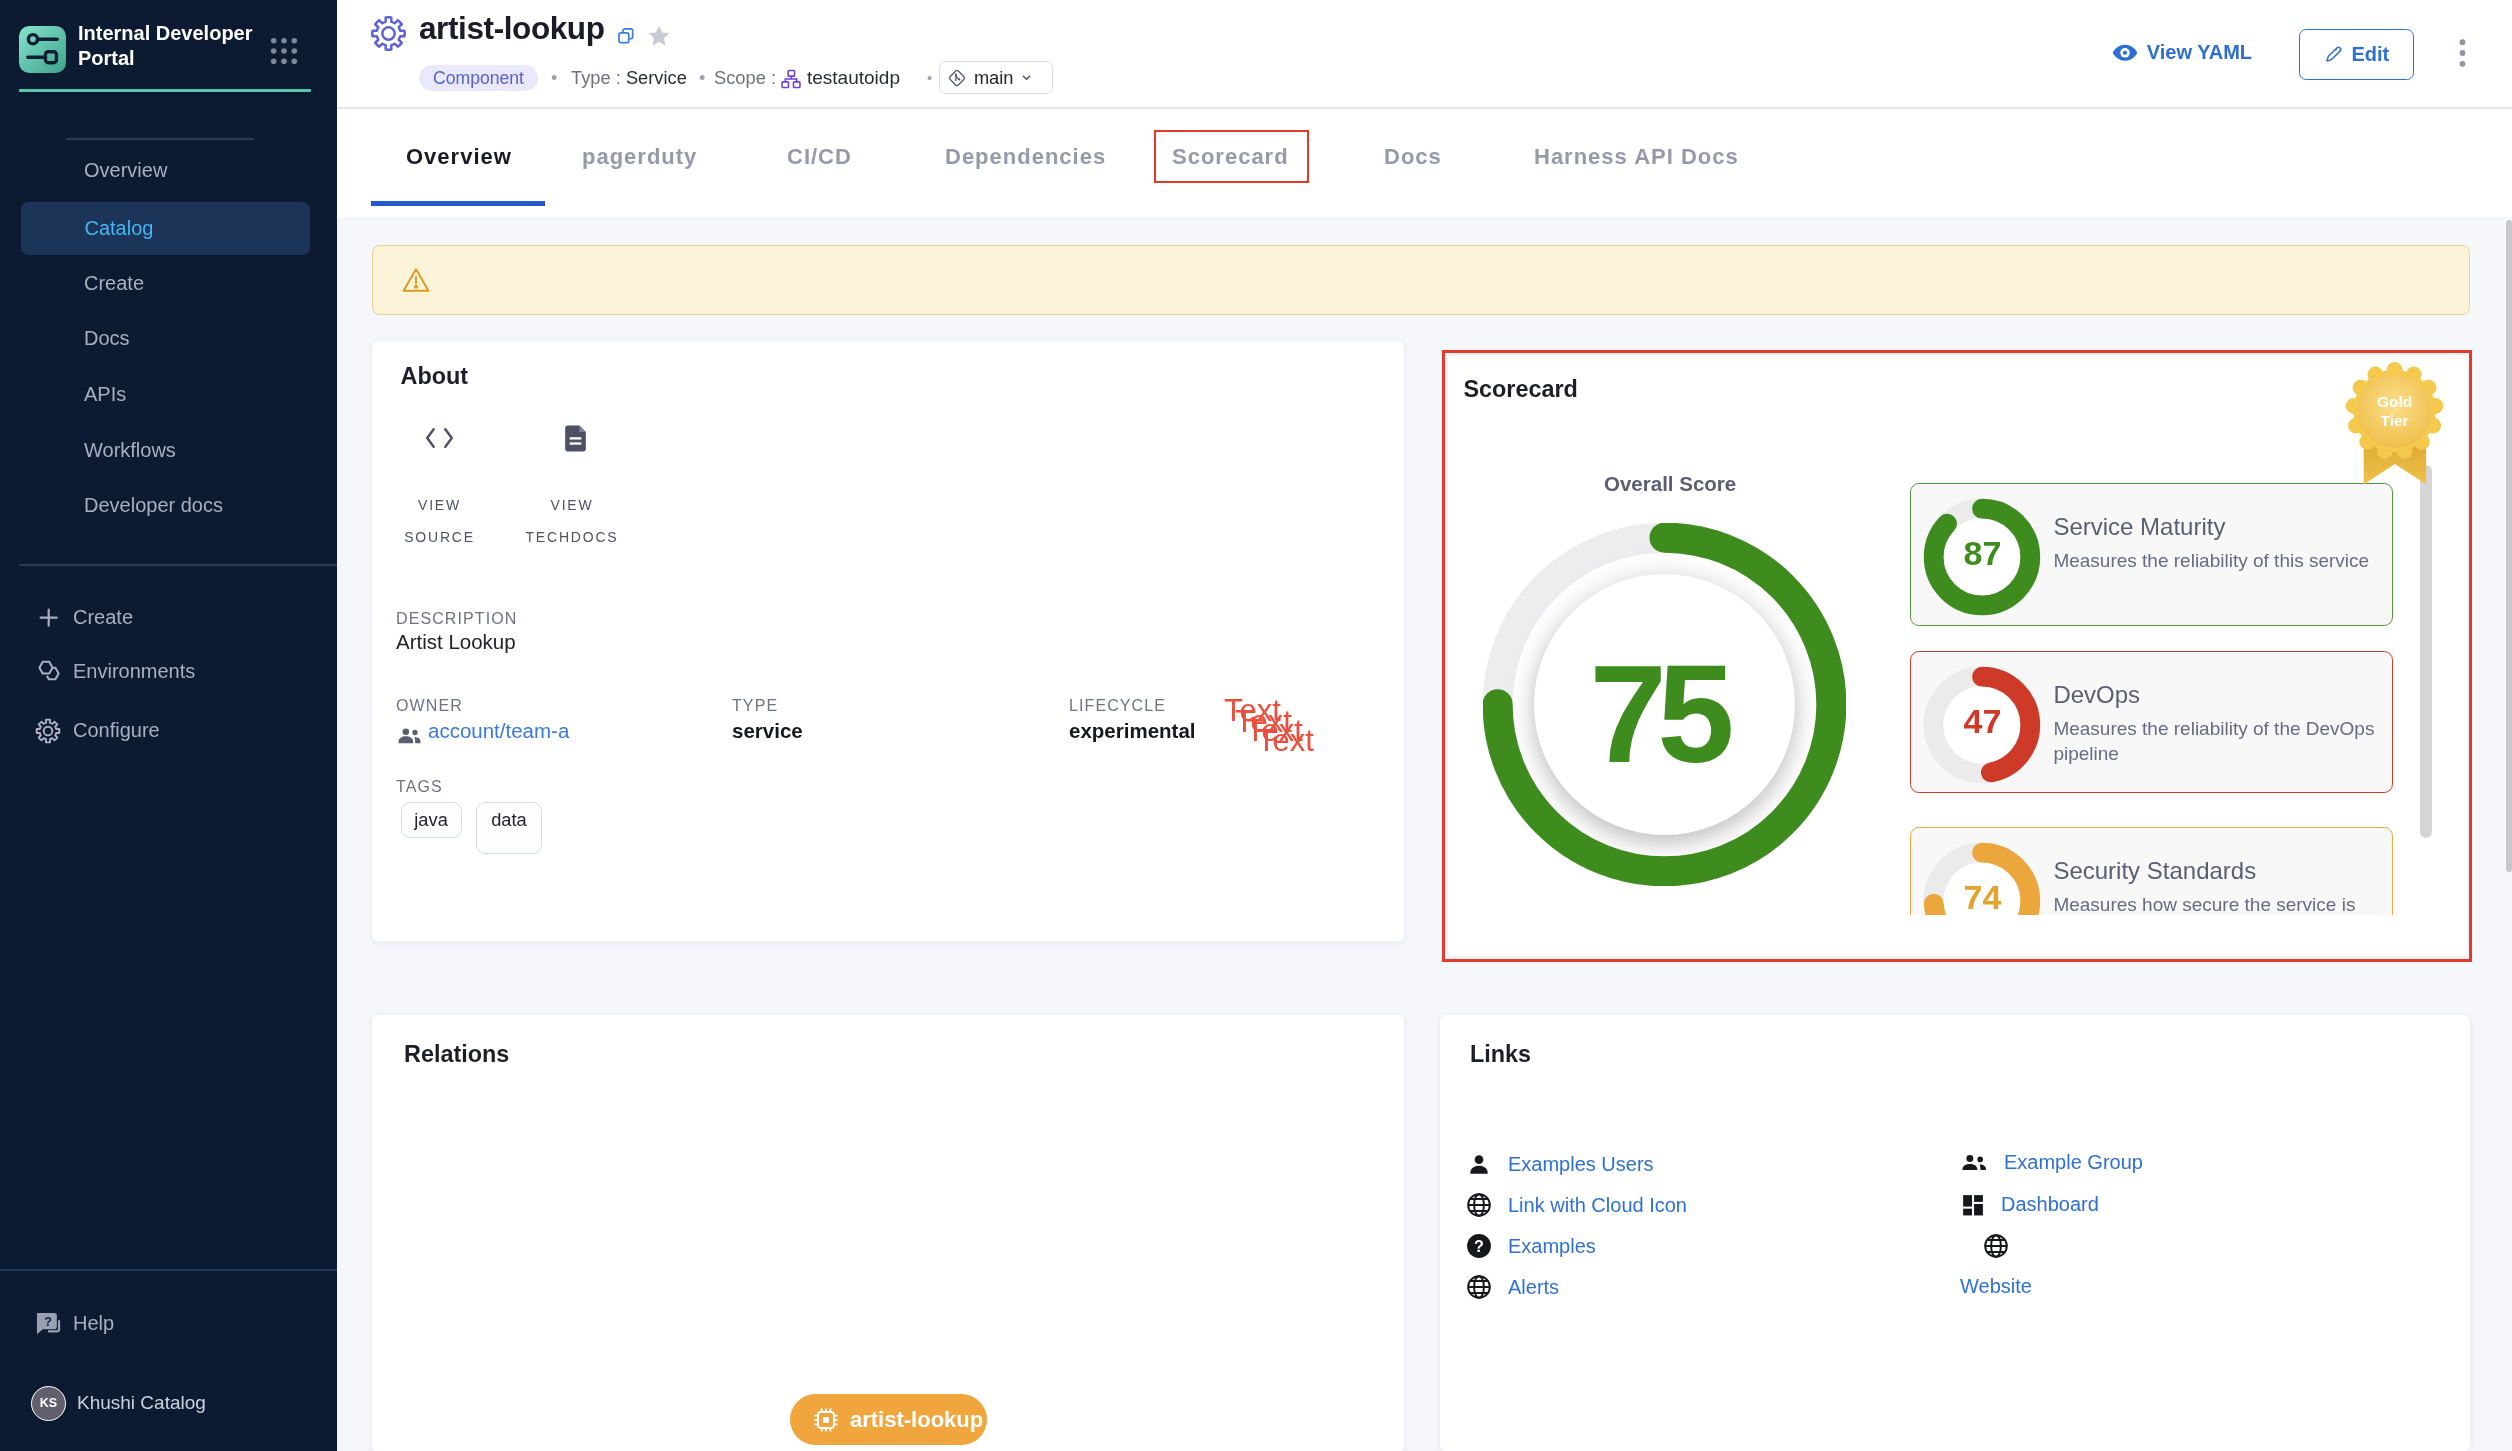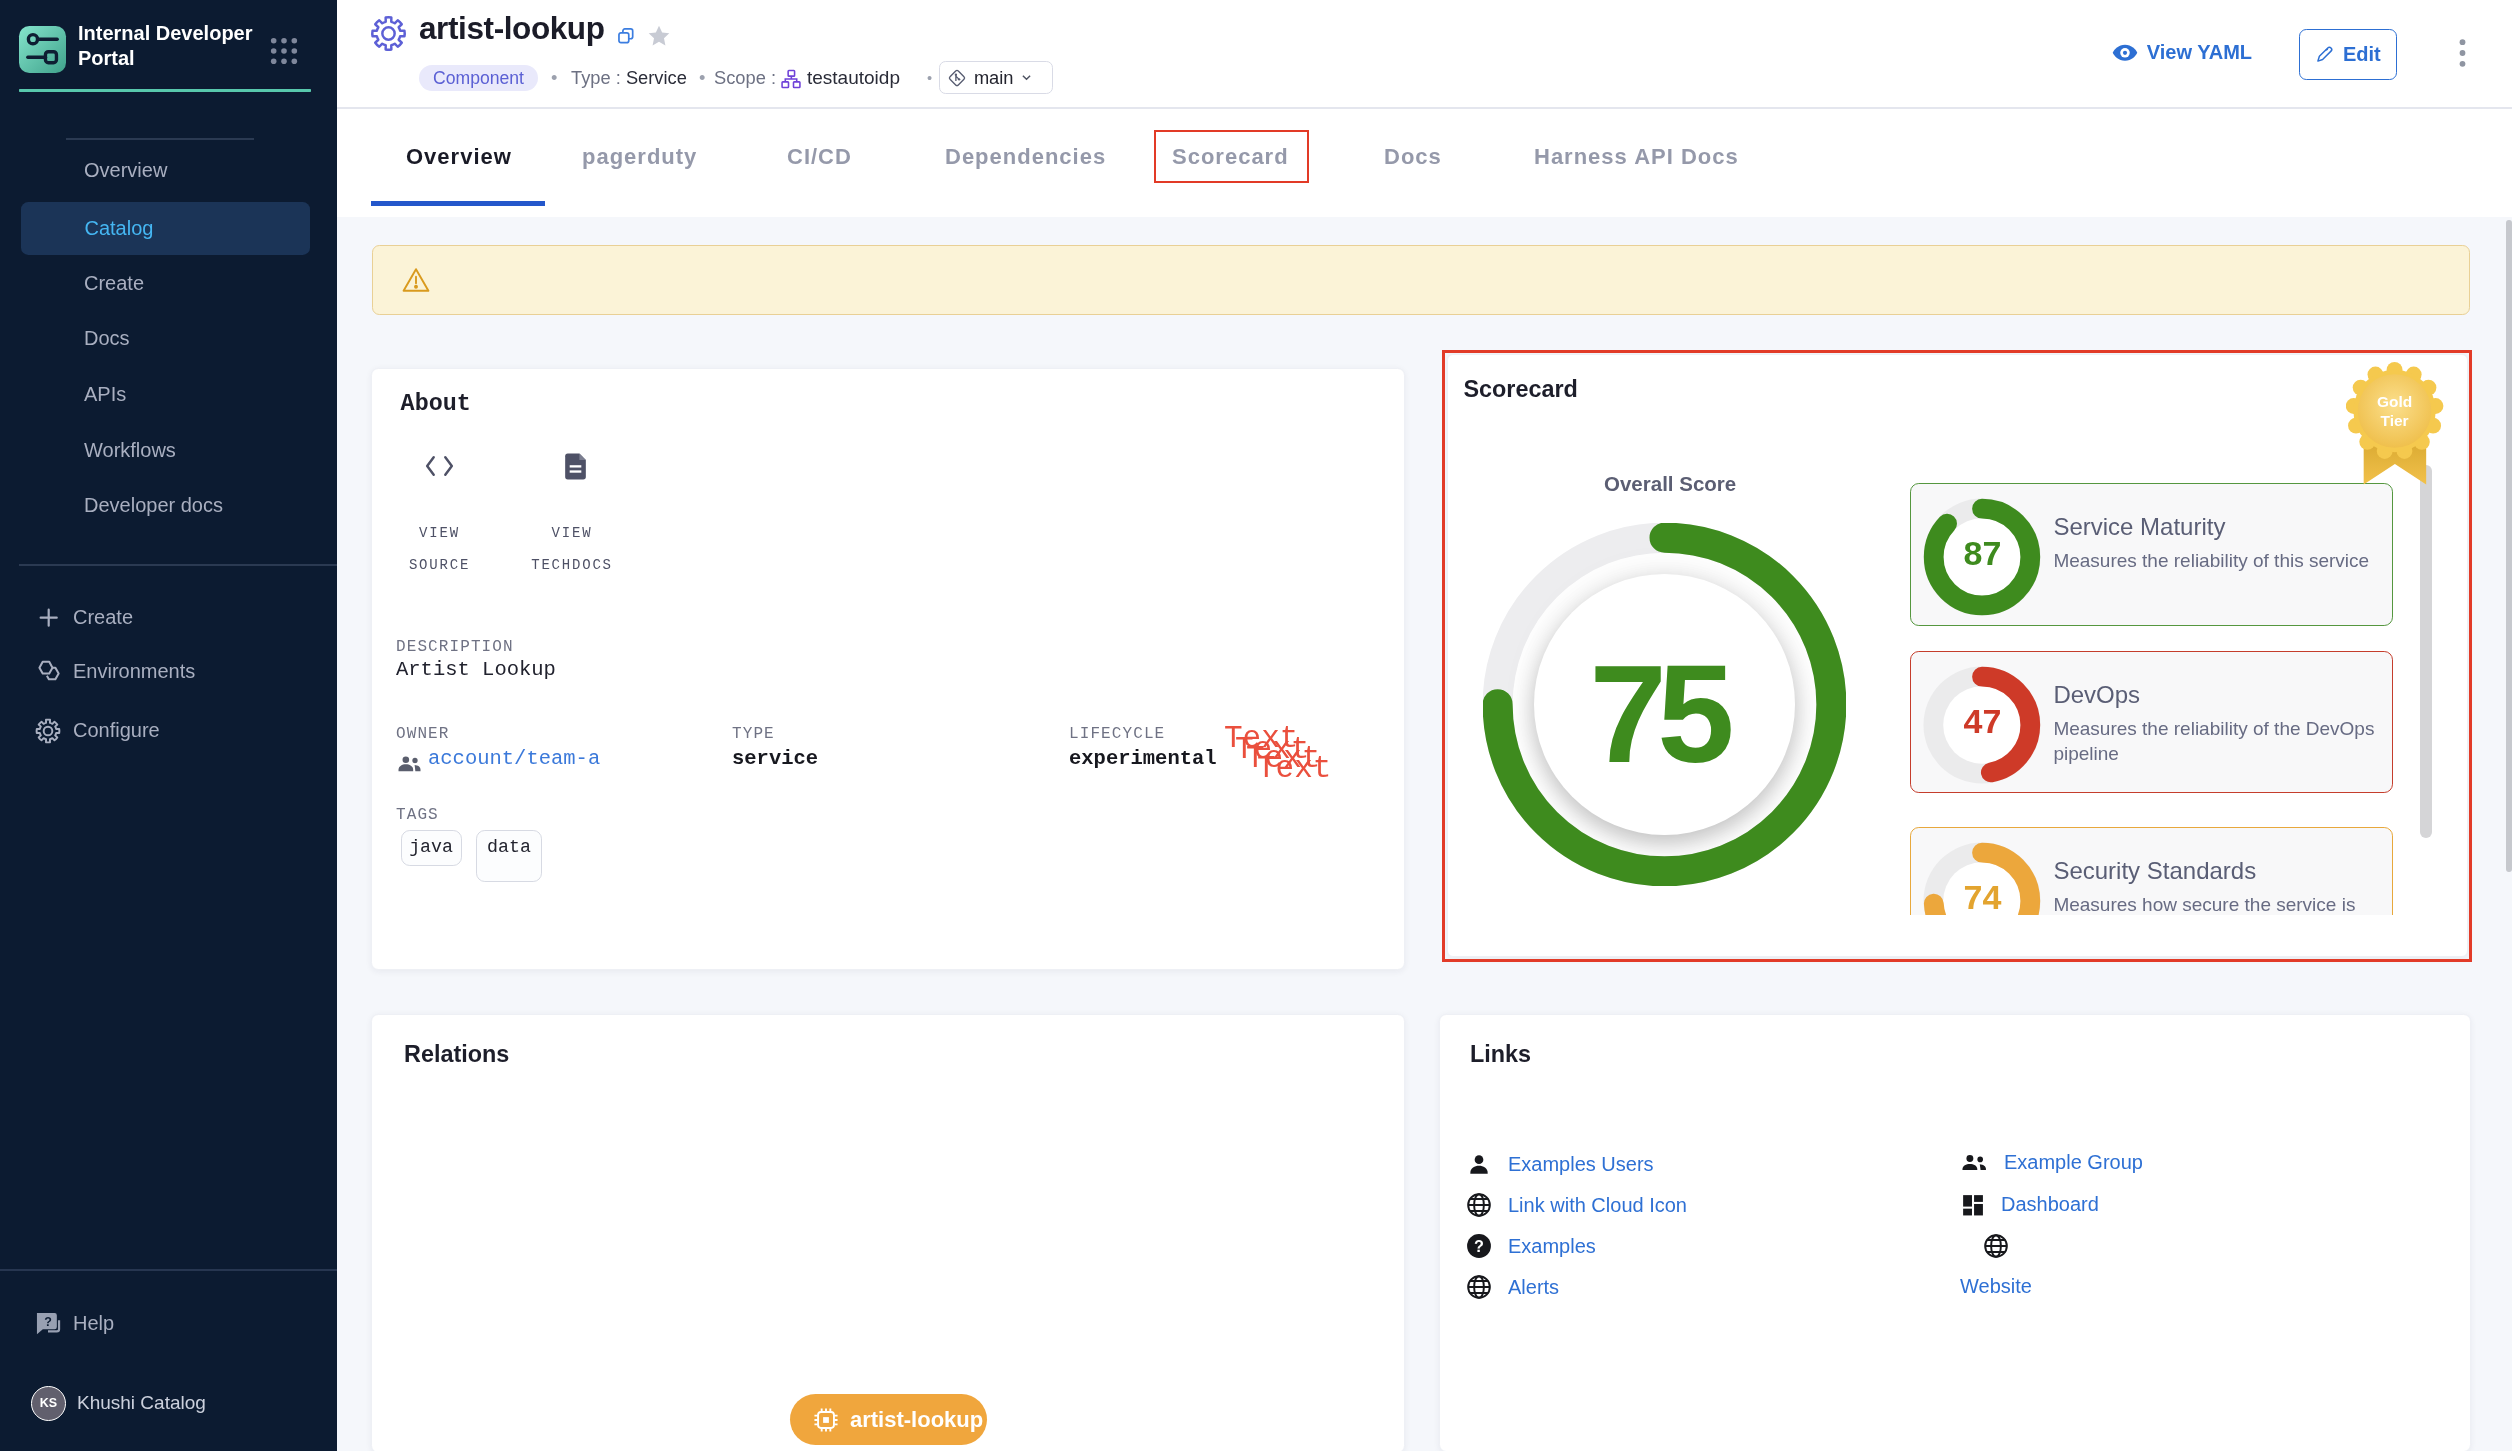--- a/index.html
+++ b/index.html
@@ -14,21 +14,21 @@
 .sdiv{position:absolute;background:#2b3a52;height:1.5px;}
 #sb .lowitem{position:absolute;left:73px;height:23.4px;line-height:23.4px;font-size:20px;color:#a9afc0;}
 
 #hd{position:absolute;left:337px;top:0;width:2175px;height:217px;background:#fff;}
 #title{position:absolute;left:419px;top:10.3px;font-size:31.5px;font-weight:bold;color:#1b1c28;letter-spacing:-0.4px;}
 .chip{position:absolute;left:419px;top:65px;height:26px;line-height:26px;border-radius:13px;background:#e9e9fb;color:#5b60d4;font-size:17.6px;padding:0 14px;}
 .meta{position:absolute;top:65px;height:26px;line-height:26px;font-size:18.3px;color:#6d7183;}
 .mainchip{position:absolute;left:939px;top:61px;width:114px;height:33px;border-radius:6.6px;border:1.5px solid #d9dbe6;display:flex;align-items:center;padding:0 7.3px;gap:6.6px;}
 .tab{position:absolute;top:144px;font-size:22px;font-weight:bold;color:#9599aa;letter-spacing:1px;}
 #vy{position:absolute;left:2112px;top:41px;display:flex;align-items:center;gap:8.8px;font-size:20px;font-weight:bold;color:#2d6fd3;}
-#editbtn{position:absolute;left:2299px;top:29px;width:98px;height:51px;border-radius:7.3px;border:1.5px solid #2d6fd3;display:flex;align-items:center;justify-content:center;gap:8.8px;font-size:20px;font-weight:bold;color:#2d6fd3;background:#fff;}
+#editbtn{position:absolute;left:2299px;top:29px;width:115px;height:51px;border-radius:7.3px;border:1.5px solid #2d6fd3;display:flex;align-items:center;justify-content:center;gap:8.8px;font-size:20px;font-weight:bold;color:#2d6fd3;background:#fff;}
 
 .card{position:absolute;background:#fff;border-radius:7.3px;border:0.7px solid #eef0f5;box-shadow:0 1.5px 5.9px rgba(30,40,70,0.06);}
 .ctitle{position:absolute;font-size:23.4px;font-weight:bold;color:#1d1e2a;}
 .lbl{position:absolute;font-size:16px;letter-spacing:1.1px;color:#6f7284;}
 
 #banner{position:absolute;left:372px;top:245px;width:2098px;height:70px;border-radius:7.3px;background:#fbf3d7;border:1.5px solid #e9d095;}
 
 #redbox{position:absolute;left:1442px;top:350px;width:1030px;height:612px;border:3.7px solid #e23b28;z-index:5;}
 .mini{position:absolute;left:4.4px;width:483px;border-radius:8.8px;background:#f8f8f9;}
 .mini .t{position:absolute;left:142px;top:29px;font-size:24px;color:#5a5e75;}
@@ -168,21 +168,21 @@
 </div>
 
 <div id="banner">
   <svg class="abs" style="left:29px;top:21px" width="28" height="26" viewBox="0 0 44 40" fill="none" stroke="#d99a1e" stroke-width="3" stroke-linejoin="round">
     <path d="M22 3 L41.5 37 H2.5 Z"></path>
     <path d="M22 15 V25" stroke-linecap="round"></path>
     <circle cx="22" cy="30.5" r="1.6" fill="#d99a1e"></circle>
   </svg>
 </div>
 
-<div class="card" id="about" style="left:371px;top:368px;width:1034px;height:602px;font-family:Liberation Mono, monospace;">
+<div class="card" id="about" style="left:371px;top:340px;width:1034px;height:602px;">
   <div class="ctitle" style="left:28.6px;top:22px;">About</div>
   <svg class="abs" style="left:53px;top:86px" width="29" height="22" viewBox="0 0 40 30" fill="none" stroke="#4e5166" stroke-width="3.4" stroke-linecap="round" stroke-linejoin="round">
     <path d="M12 3 L3 15 L12 27 M28 3 L37 15 L28 27"></path>
   </svg>
   <div class="abs" style="left:8px;top:149px;width:119px;text-align:center;font-size:14px;letter-spacing:1.8px;color:#4e5166;line-height:31.5px;">VIEW<br>SOURCE</div>
   <svg class="abs" style="left:188px;top:82px" width="31" height="31" viewBox="0 0 24 24" fill="#4e5166">
     <path d="M6 2 h9 l5 5 v13 a2 2 0 0 1 -2 2 H6 a2 2 0 0 1 -2 -2 V4 a2 2 0 0 1 2 -2 z"></path>
     <path d="M15 2 v5 h5 z" fill="#7b7e90"></path>
     <rect x="7.5" y="11" width="9" height="1.8" fill="#fff"></rect>
     <rect x="7.5" y="15" width="9" height="1.8" fill="#fff"></rect>

